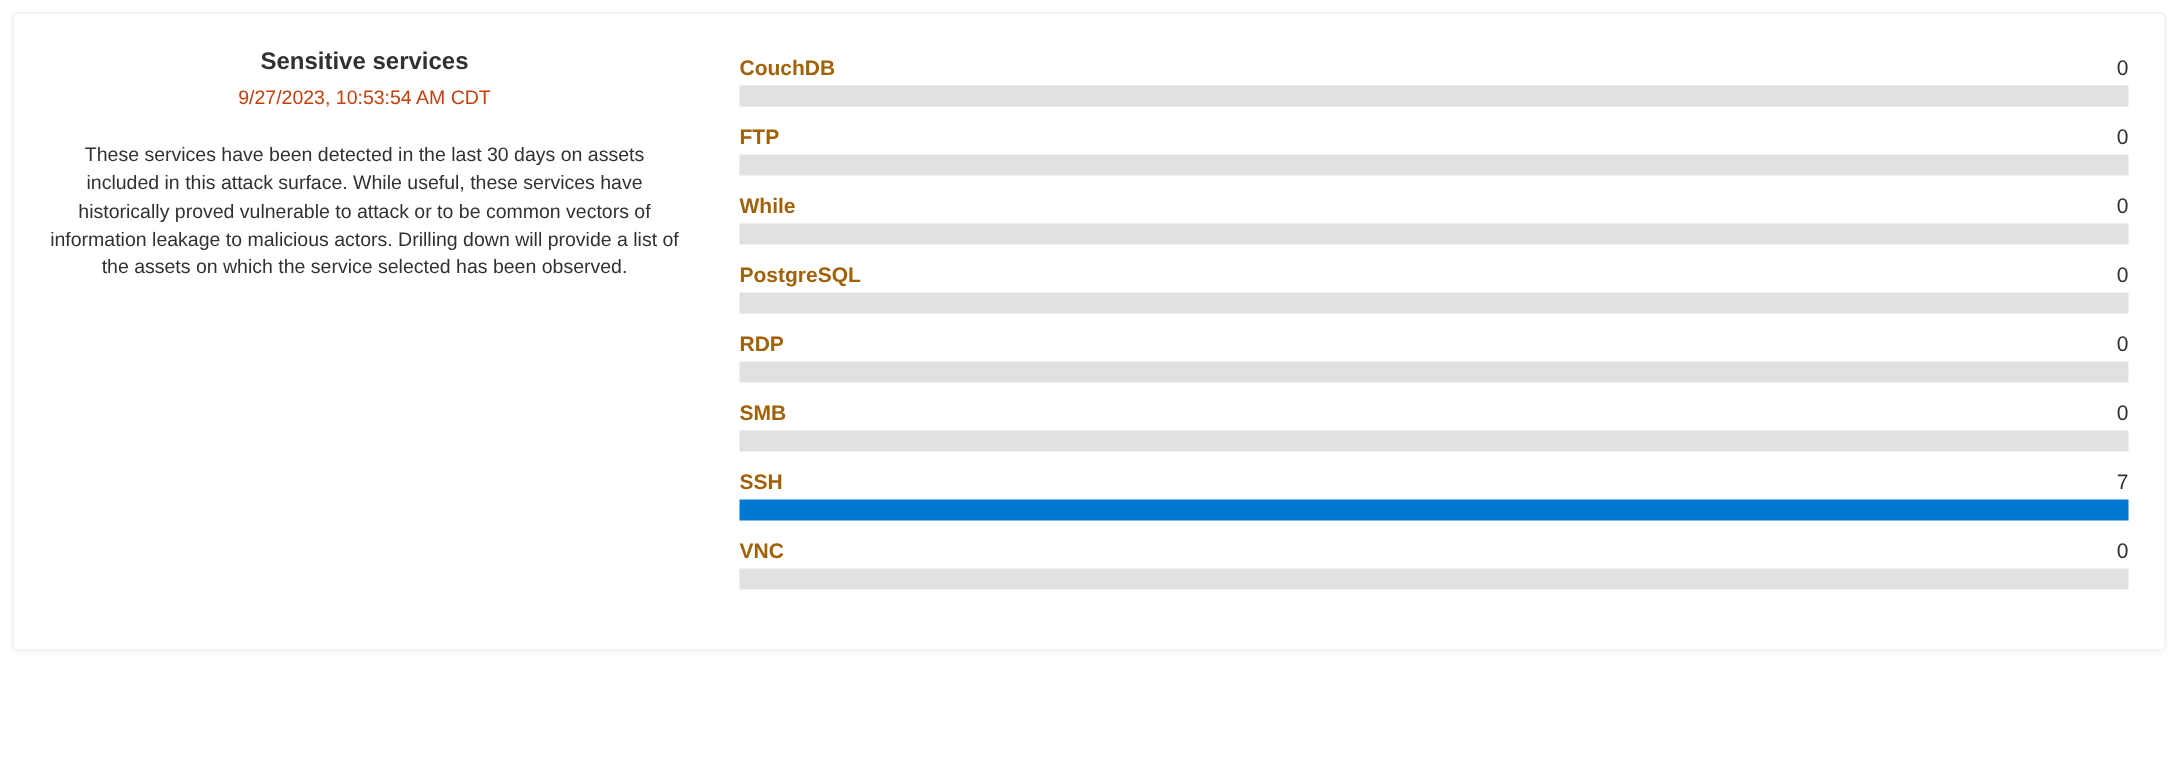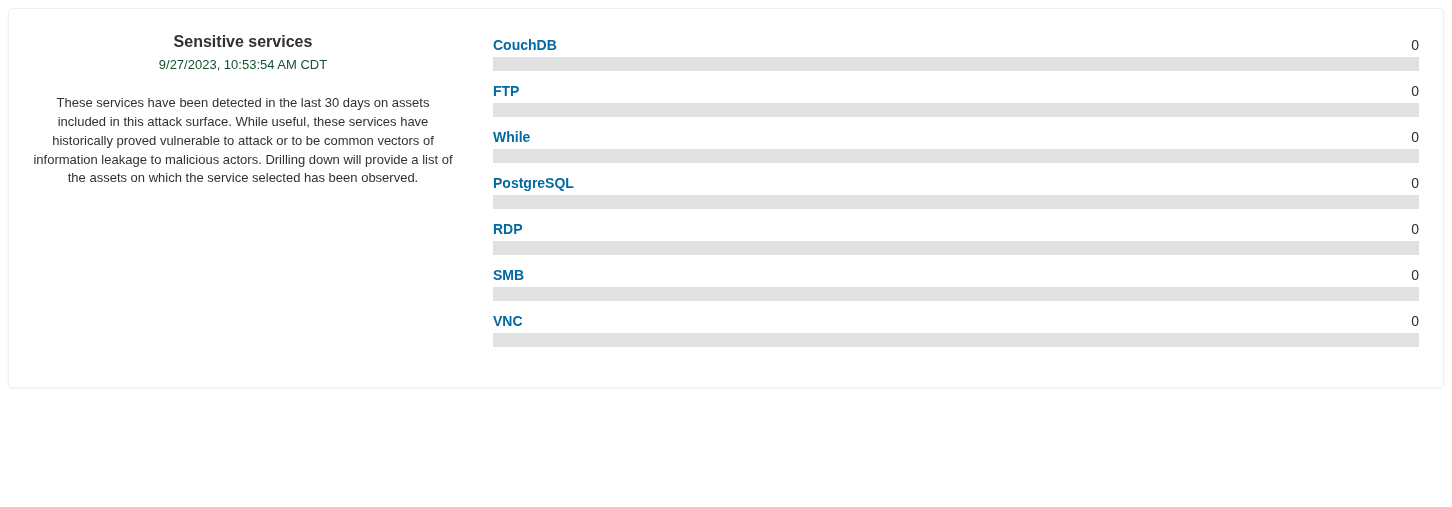--- a/index.html
+++ b/index.html
@@ -33,21 +33,21 @@
       flex: 1;
     }
     .title {
       font-size: 16px;
       font-weight: 600;
       color: #323130;
       margin-bottom: 6px;
     }
     .timestamp {
       font-size: 13px;
-      color: #14532d;
+      color: #c2410c;
       margin-bottom: 22px;
     }
     .description {
       font-size: 13px;
       color: #323130;
       line-height: 1.45;
     }
     .service-row {
       margin-bottom: 8px;
       padding-top: 4px;
@@ -55,21 +55,21 @@
     .service-header {
       display: flex;
       justify-content: space-between;
       align-items: baseline;
       margin-bottom: 4px;
       cursor: pointer;
     }
     .service-name {
       font-size: 14px;
       font-weight: 600;
-      color: #0369a1;
+      color: #a16207;
     }
     .service-count {
       font-size: 14px;
       font-weight: 400;
       color: #323130;
     }
     .bar-track {
       height: 14px;
       background: #e1e1e1;
       width: 100%;
@@ -141,20 +141,29 @@
           <div class="service-header">
             <span class="service-name">SMB</span>
             <span class="service-count">0</span>
           </div>
           <div class="bar-track">
             <div class="bar-fill" style="width: 0%;"></div>
           </div>
         </div>
         <div class="service-row">
           <div class="service-header">
+            <span class="service-name">SSH</span>
+            <span class="service-count">7</span>
+          </div>
+          <div class="bar-track">
+            <div class="bar-fill" style="width: 100%;"></div>
+          </div>
+        </div>
+        <div class="service-row">
+          <div class="service-header">
             <span class="service-name">VNC</span>
             <span class="service-count">0</span>
           </div>
           <div class="bar-track">
             <div class="bar-fill" style="width: 0%;"></div>
           </div>
         </div>
       </div>
   </div>
 </div>

